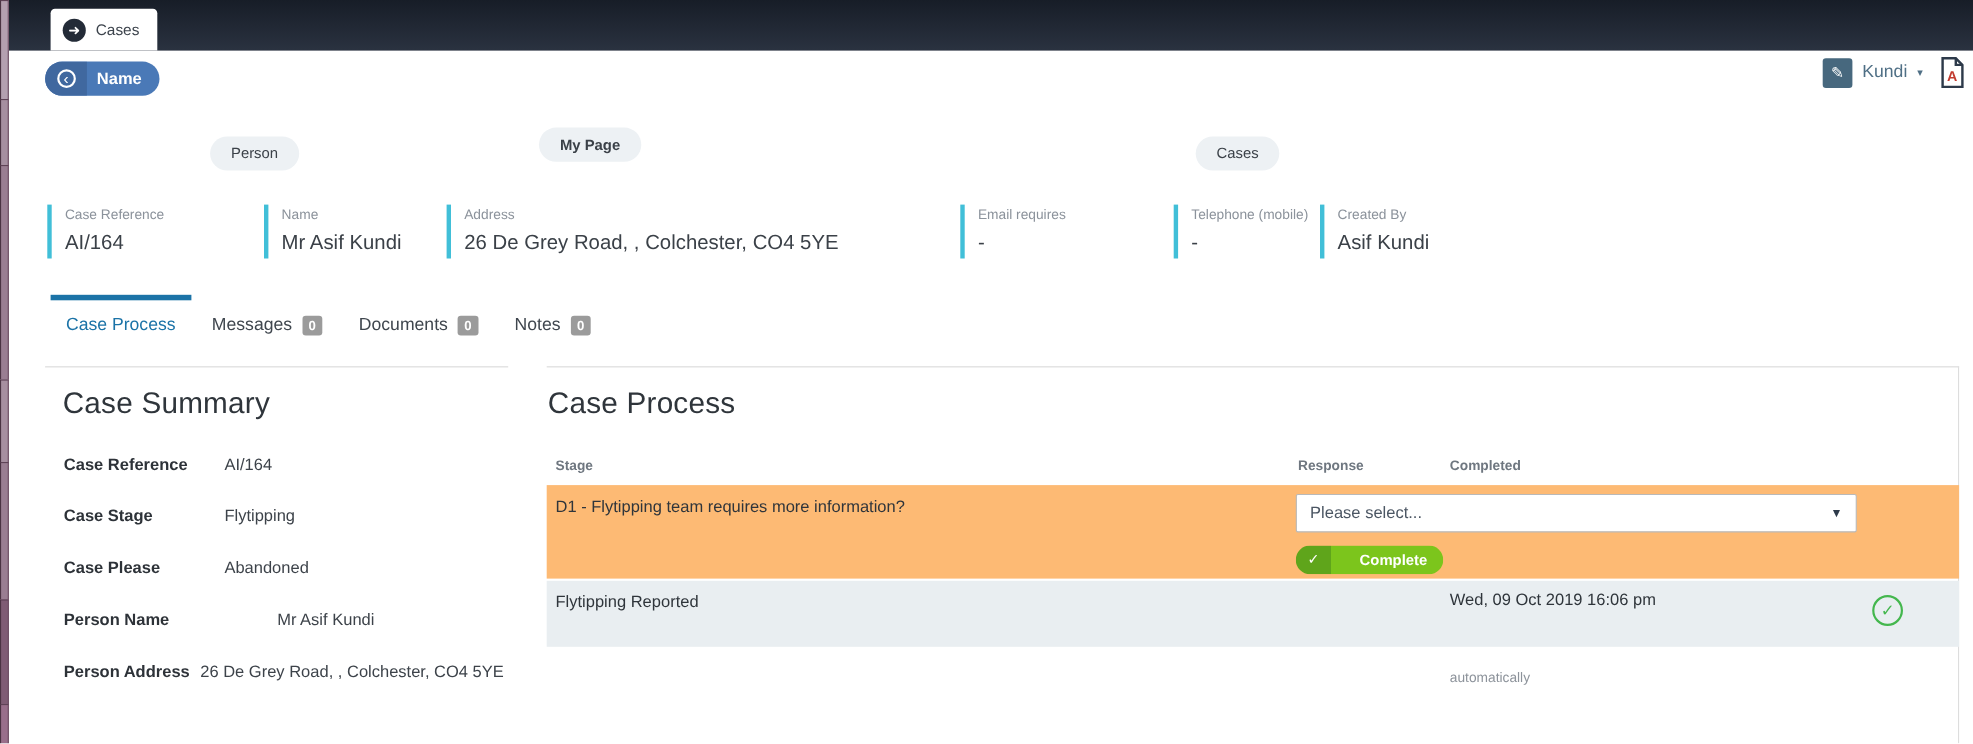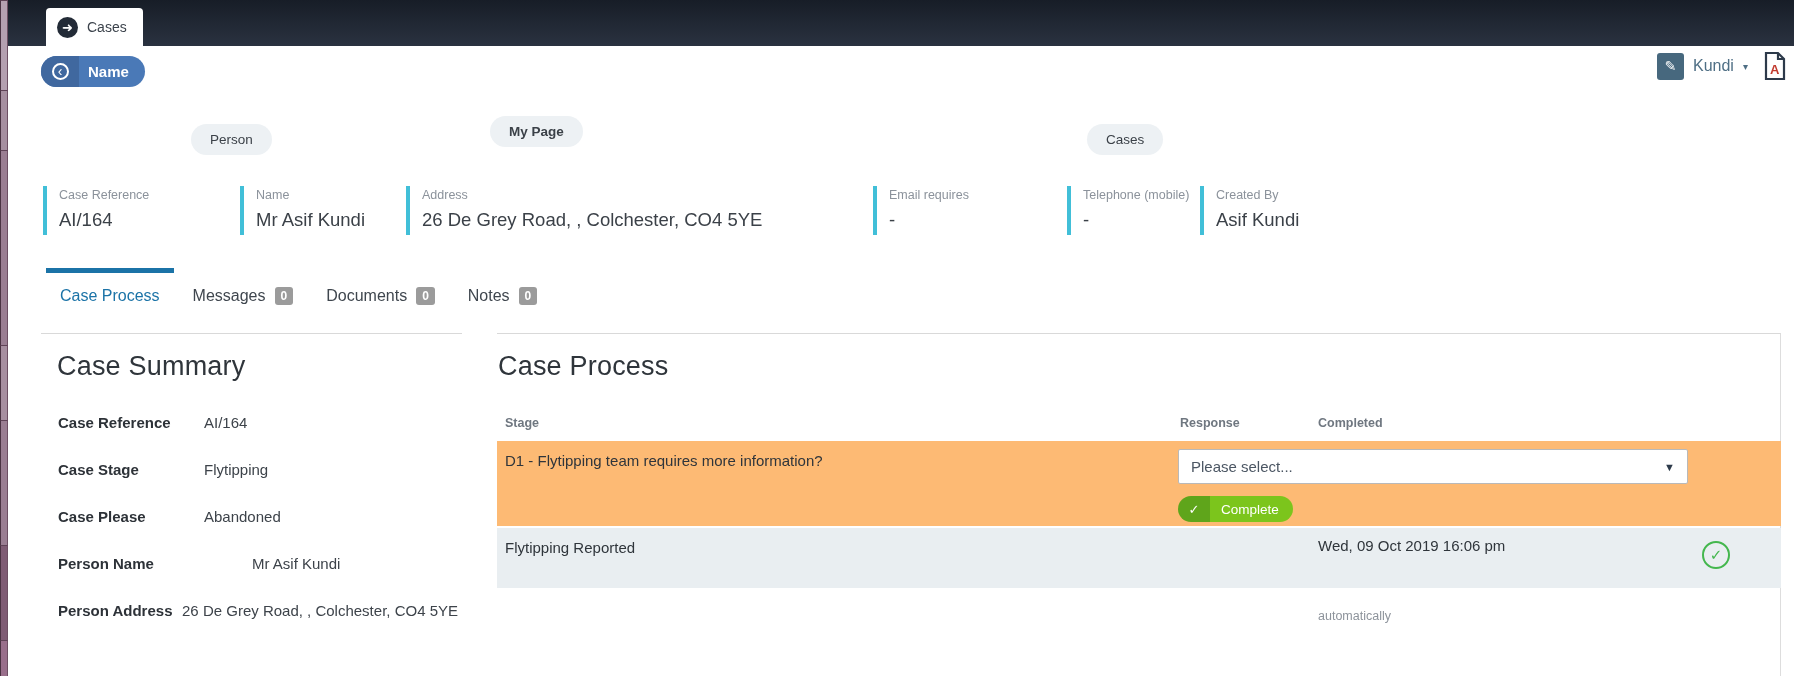--- a/index.html
+++ b/index.html
@@ -74,22 +74,22 @@
   .stage-txt { position:absolute; left:8px; top:11px; font-size:15px; color:#2f353b; }
   .sel { position:absolute; left:681px; top:8px; width:510px; height:35px; background:#fff;
          border:1px solid #b9b9b9; border-radius:2px; display:flex; align-items:center;
          justify-content:space-between; padding:0 12px; cursor:pointer; }
   .sel .ph { font-size:15px; color:#4b5663; }
   .sel .sc { font-size:11px; color:#2d3a4a; }
   .complete-btn { position:absolute; left:681px; top:55px; height:26px; border-radius:14px;
                   display:flex; align-items:stretch; overflow:hidden; cursor:pointer; }
   .complete-btn .chk { width:32px; background:#5fa51b; color:#fff; display:flex; align-items:center;
                        justify-content:center; font-size:13px; font-weight:bold; }
-  .complete-btn .cl { background:#7cc51c; color:#fff; font-weight:normal; font-size:13.5px;
-                      display:flex; align-items:center; padding:0 14px 0 11px; }
+  .complete-btn .cl { background:#7cc51c; color:#fff; font-weight:bold; font-size:13.5px;
+                      display:flex; align-items:center; padding:0 14px 0 26px; }
   .done-date { position:absolute; left:821px; top:9px; font-size:15px; color:#2f353b; }
   .done-by { position:absolute; left:821px; top:33px; font-size:12.5px; color:#8d939b;margin-top:48px; }
   .done-circle { position:absolute; left:1205px; top:13px; width:28px; height:28px; border-radius:50%;
                  border:2px solid #44b74e; color:#44b74e; display:flex; align-items:center;
                  justify-content:center; font-size:15px; font-weight:bold; }
 </style>
 </head>
 <body>
 
 <div class="screen">

